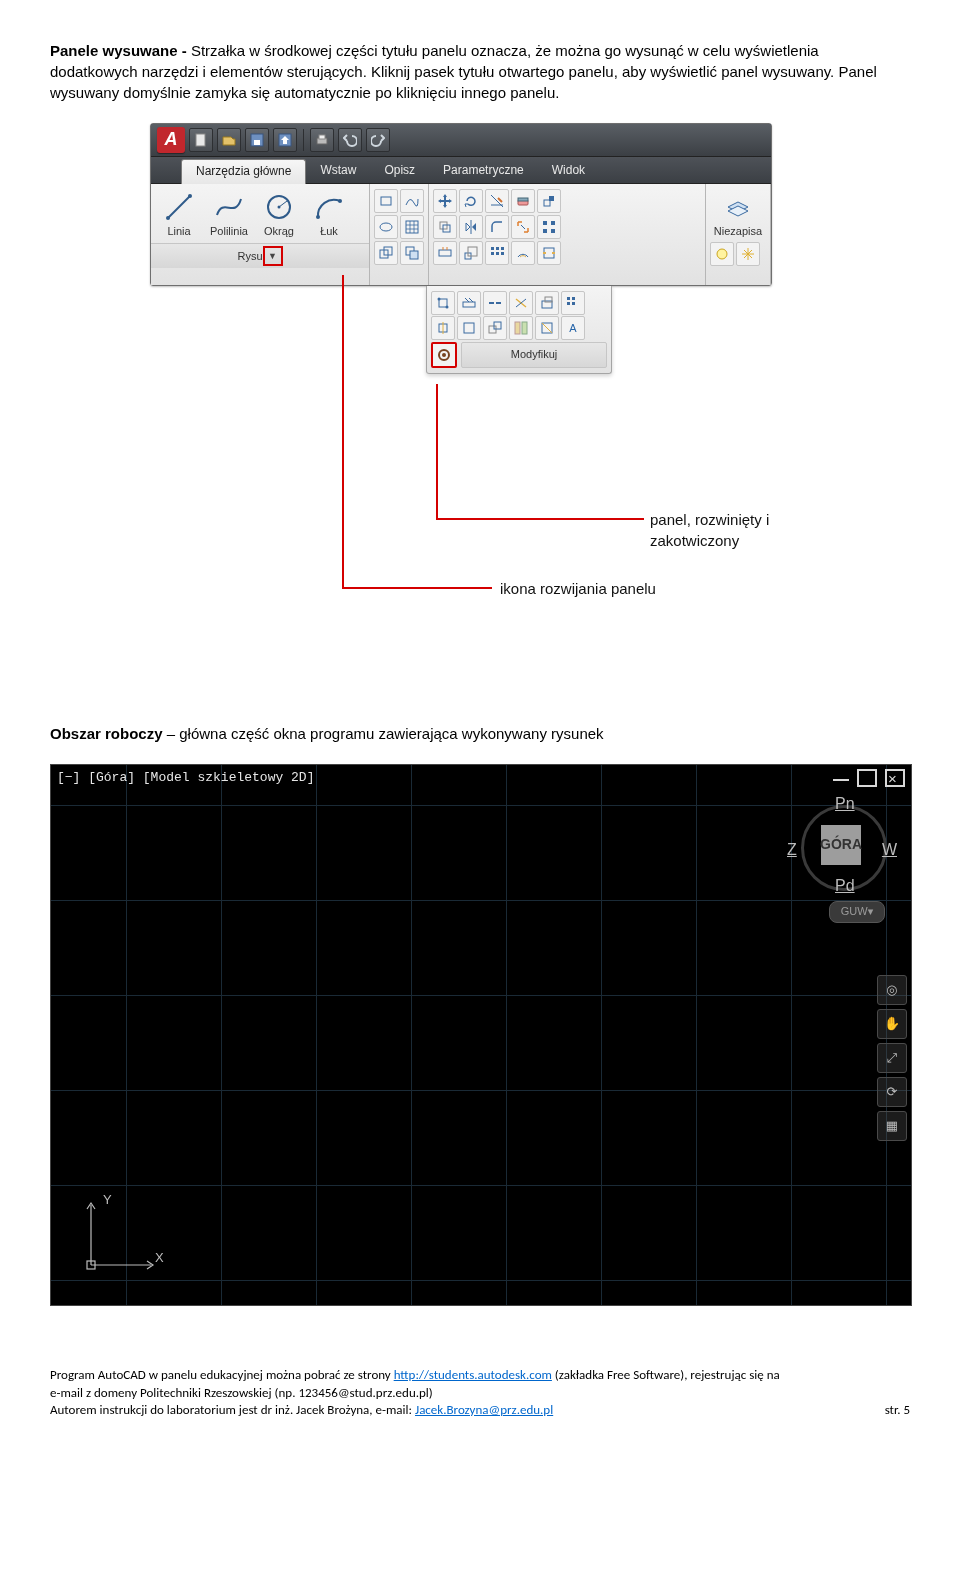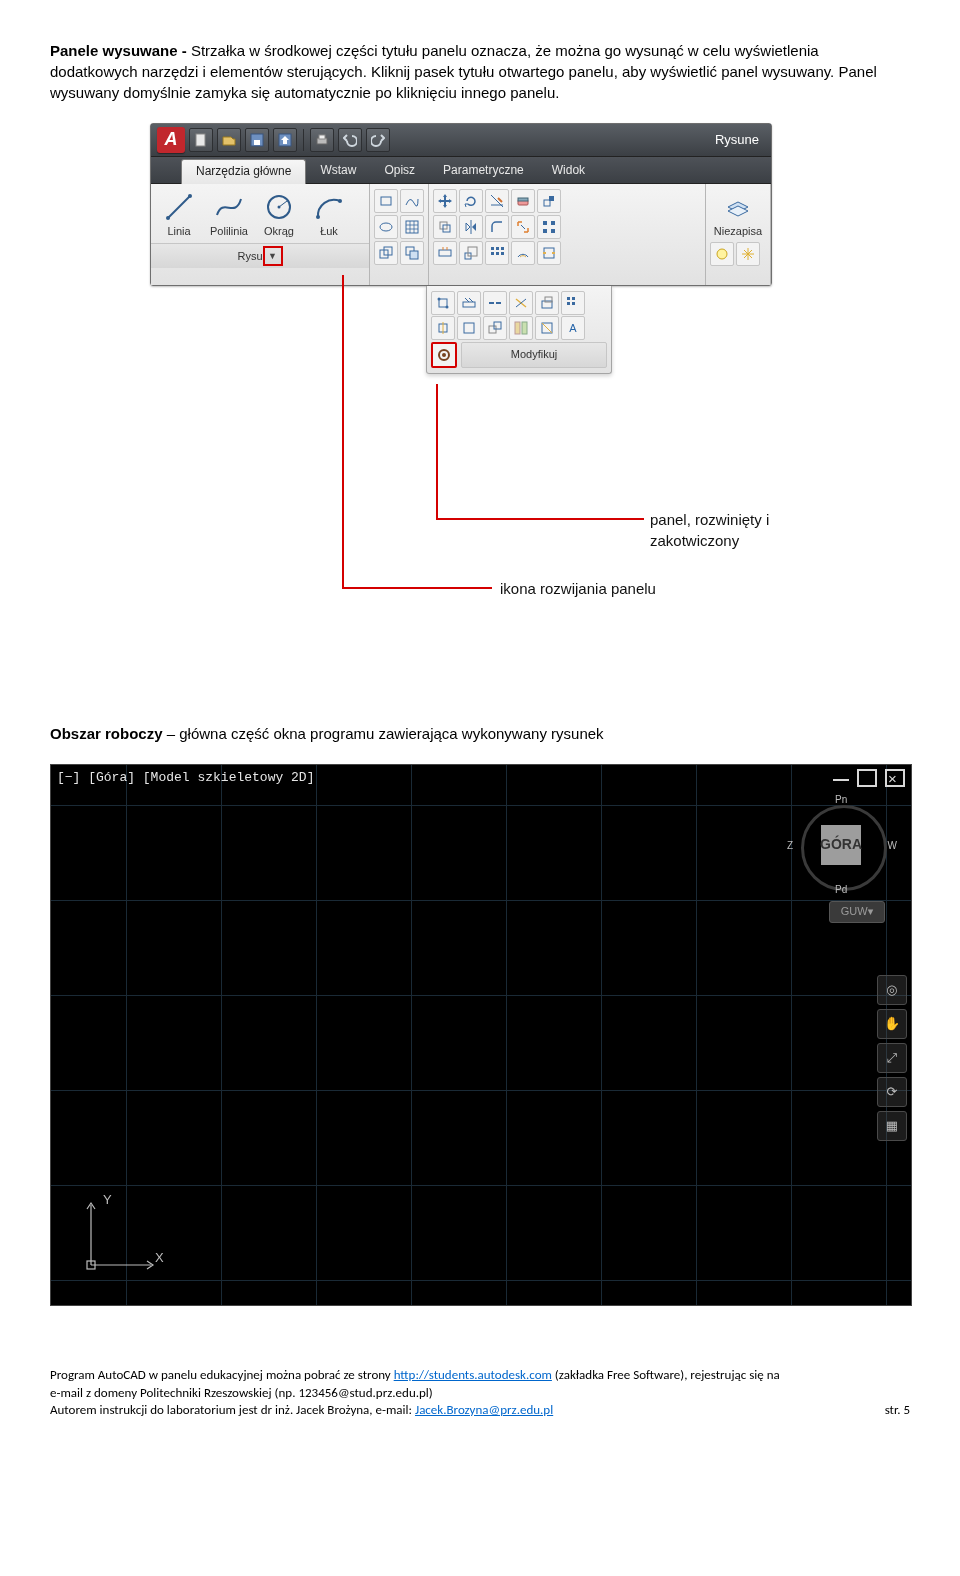--- a/index.html
+++ b/index.html
@@ -125,24 +125,24 @@
   .viewcube .ring {
     position:absolute; top:10px; left:10px; width:80px; height:80px;
     border:3px solid #3a3a3a; border-radius:50%;
   }
   .viewcube .face {
     position:absolute; top:30px; left:30px; width:40px; height:40px;
     background:#9d9d9d; color:#333; font-size:14px; font-weight:bold;
     display:flex; align-items:center; justify-content:center;
     box-shadow:0 0 6px #000;
   }
-  .viewcube span { position:absolute; color:#bdbdbd; font-size:10px; }
+  .viewcube span { position:absolute; color:#bdbdbd; font-size:16px;text-decoration:underline; }
   .guw {
     position:absolute; top:136px; right:26px; width:54px; height:20px;
-    background:#3a3a3a; border:1px solid #555; border-radius:3px;
+    background:#3a3a3a; border:1px solid #555; border-radius:8px;
     color:#9a9a9a; font-size:11px; display:flex; align-items:center; justify-content:center;
   }
 
   .navbar {
     position:absolute; right:4px; top:210px;
     display:flex; flex-direction:column; gap:4px;
   }
   .navbar div {
     width:28px; height:28px; background:rgba(80,80,80,.35);
     border:1px solid #4a4a4a; border-radius:3px;
@@ -219,21 +219,20 @@
             <path d="M9 3 a5 5 0 1 1 -5 5" fill="none" stroke="#cfd7de" stroke-width="2"></path>
             <path d="M4 2 l-3 3 3 3" fill="none" stroke="#cfd7de" stroke-width="2"></path>
           </svg>
       </div>
       <div class="qat-btn">
         <svg width="14" height="14">
             <path d="M5 3 a5 5 0 1 0 5 5" fill="none" stroke="#cfd7de" stroke-width="2"></path>
             <path d="M10 2 l3 3 -3 3" fill="none" stroke="#cfd7de" stroke-width="2"></path>
           </svg>
       </div>
-      <div class="title-flex">Rysune</div>
     </div>
 
     <div class="ss1-tabs">
       <div class="tab active">Narzędzia główne</div>
       <div class="tab">Wstaw</div>
       <div class="tab">Opisz</div>
       <div class="tab">Parametryczne</div>
       <div class="tab">Widok</div>
     </div>
 

